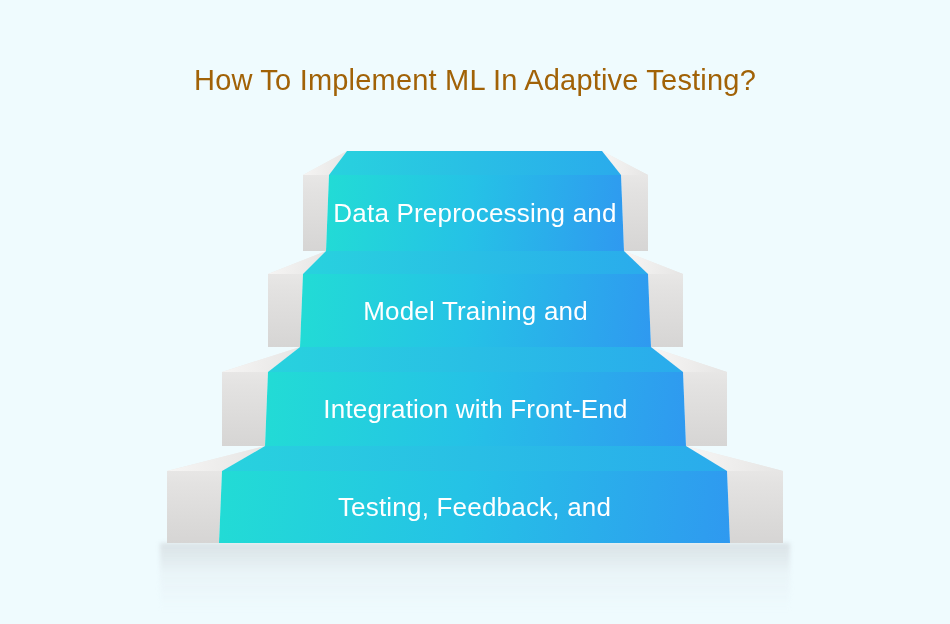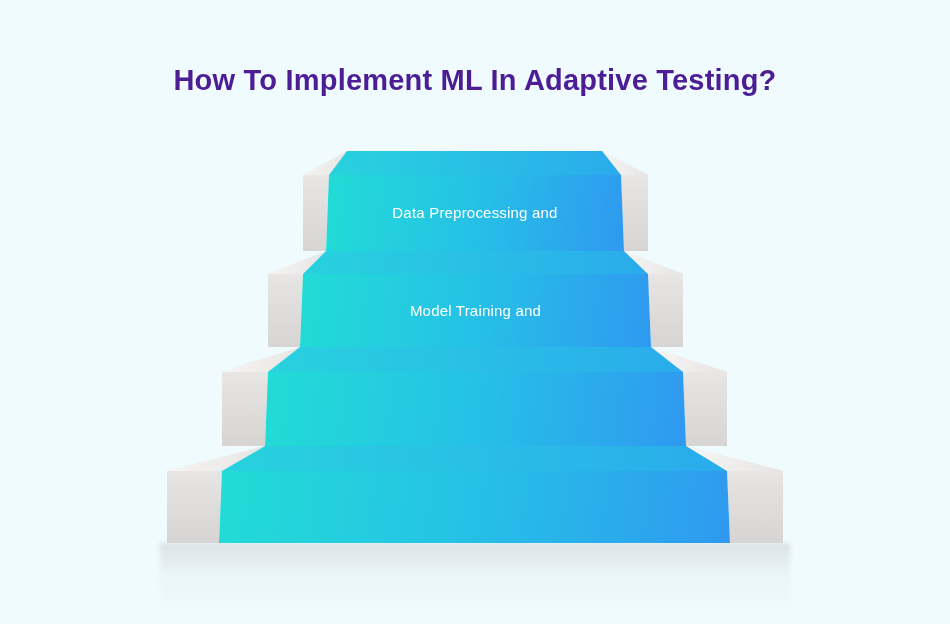--- a/index.html
+++ b/index.html
@@ -8,37 +8,37 @@
     width:950px;height:624px;
     background:#effbfe;
     overflow:hidden;
     font-family:"Liberation Sans", sans-serif;
   }
   .title{
     position:absolute;
     left:0; top:64px; width:950px;
     text-align:center;
     font-size:29px;
-    font-weight:700;
+    font-weight:400;
     letter-spacing:.2px;
-    color:#4c1d95;
+    color:#a16207;
     margin:0;
   }
   .shape{position:absolute;}
   
   .riser{background:linear-gradient(97deg,#22dcd5 0%,#25c2e6 48%,#2f99f0 100%);}
   .tread{background:linear-gradient(to right,#28d2de 0%,#2aabec 100%);}
   .wall{background:linear-gradient(180deg,#efeeed 0%,#e3e2e1 40%,#d6d5d4 100%);}
   .sliver{background:linear-gradient(100deg,#f7f6f5 0%,#e6e5e4 100%);}
   .step-text{
     position:absolute;
     display:flex;flex-direction:column;
     align-items:center;justify-content:center;
     color:#ffffff;
-    font-size:15px;line-height:28px;
+    font-size:26px;line-height:28px;
     text-align:center;
     letter-spacing:.2px;
   }
   .ground-shadow{
     position:absolute;
     left:160px;top:543px;width:630px;height:68px;
     background:linear-gradient(180deg,rgba(201,207,212,.55) 0%,rgba(221,229,234,.28) 45%,rgba(239,251,254,0) 100%);
     filter:blur(2px);
   }
   
@@ -110,28 +110,30 @@
     </div>
 
     <div>
       <div class="shape wall s3-wall-l"></div>
       <div class="shape wall s3-wall-r"></div>
       <div class="shape sliver s3-sliver-l"></div>
       <div class="shape sliver s3-sliver-r"></div>
       <div class="shape tread s3-tread"></div>
       <div class="shape riser s3-riser"></div>
       <div class="step-text s3-text">
+        <span>Integration with Front-End</span>
       </div>
     </div>
 
     <div>
       <div class="shape wall s4-wall-l"></div>
       <div class="shape wall s4-wall-r"></div>
       <div class="shape sliver s4-sliver-l"></div>
       <div class="shape sliver s4-sliver-r"></div>
       <div class="shape tread s4-tread"></div>
       <div class="shape riser s4-riser"></div>
       <div class="step-text s4-text">
+        <span>Testing, Feedback, and</span>
       </div>
     </div>
 
   </div>
 </div>
 
 </body></html>

